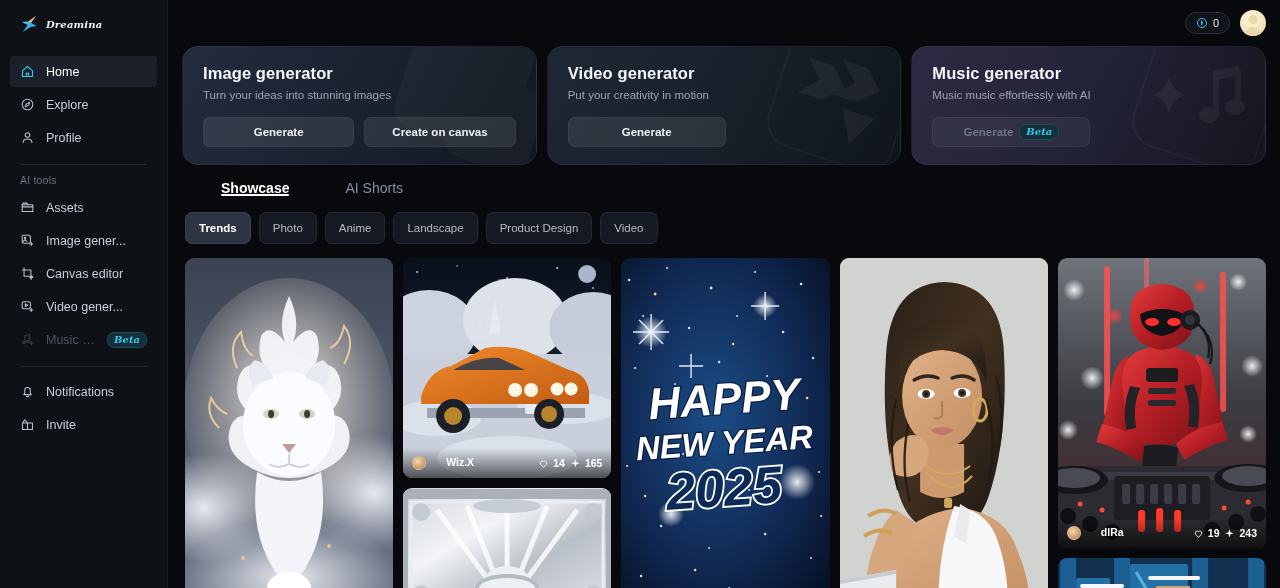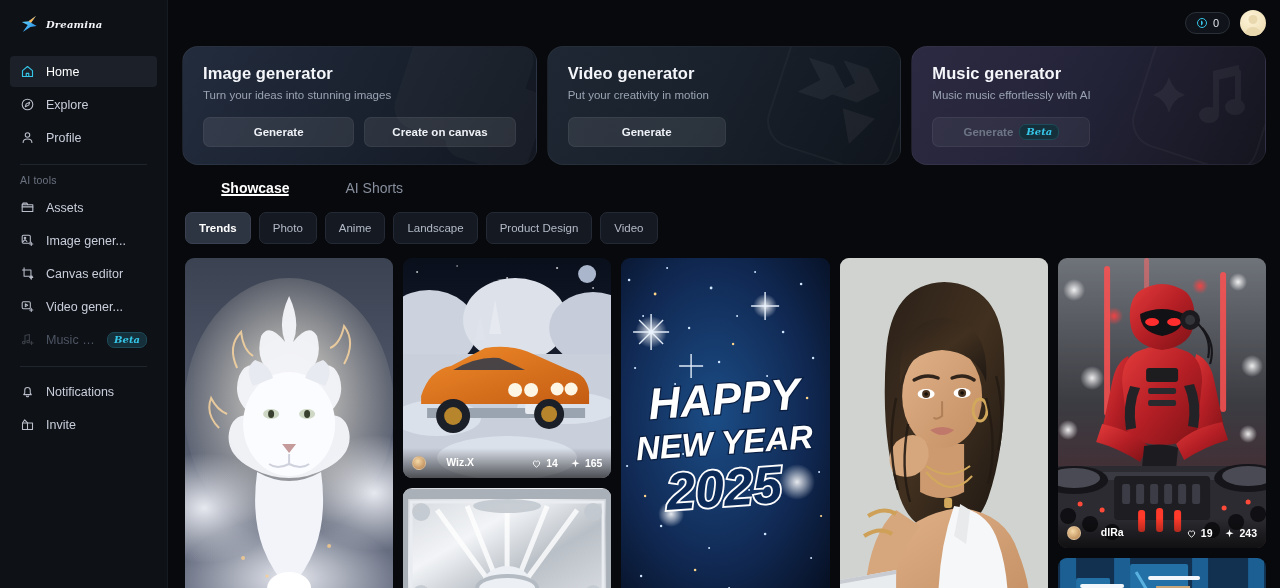--- a/index.html
+++ b/index.html
@@ -150,21 +150,21 @@
     display: flex; align-items: center; padding: 0 9px;
     background: linear-gradient(to top, rgba(0,0,0,.62), rgba(0,0,0,0));
     font-size: 10.5px; color: #ffffff; font-weight: 700;
   }
   .meta-left { display: flex; align-items: flex-start; gap: 20px; }
   .meta-ava {
     width: 14px; height: 14px; border-radius: 50%;
     background: radial-gradient(circle at 40% 35%, #f6d9a8, #b07b46);
     border: 1px solid rgba(255,255,255,.25); flex:0 0 14px;
   }
-  .meta-right { margin-left: auto; display: flex; align-items: center; gap: 12px; }
+  .meta-right { margin-left: auto; display: flex; align-items: center; gap: 5px; }
   .meta-stat { display: flex; align-items: center; gap: 4px; }
   .meta-stat svg { width: 11px; height: 11px; display:block; }
 </style>
 </head>
 <body>
 
 <div class="app">
 
   <aside class="sidebar">
 

